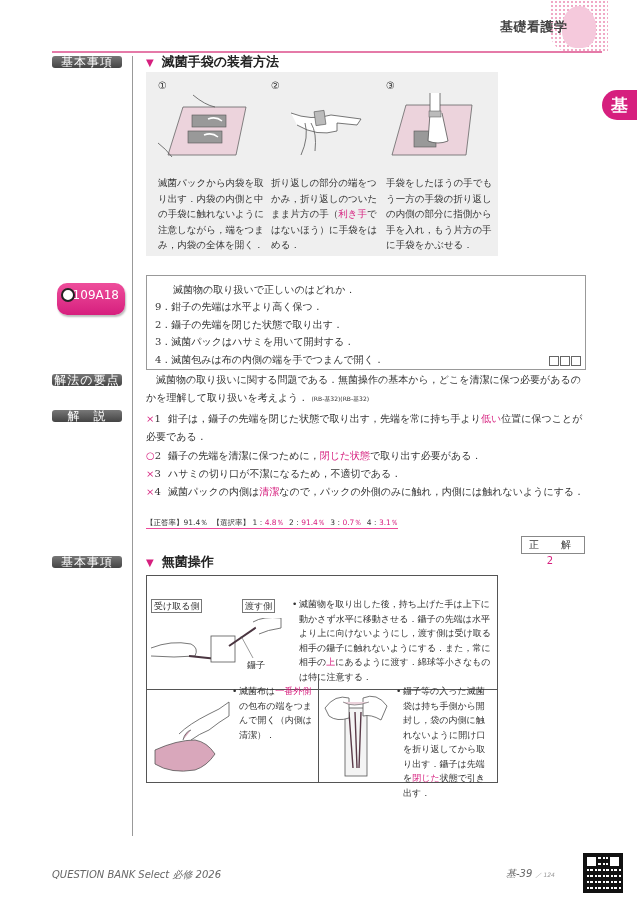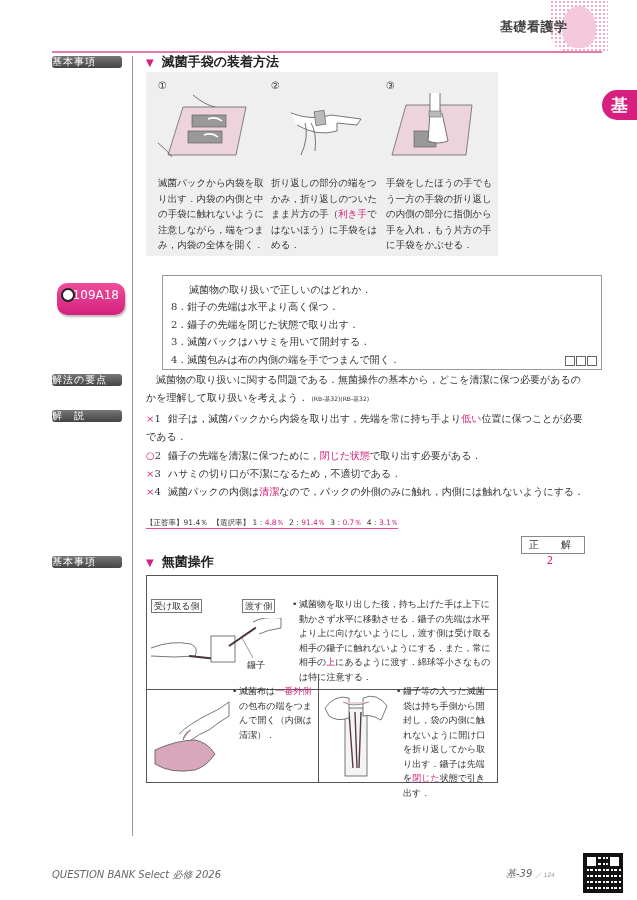--- a/index.html
+++ b/index.html
@@ -11,38 +11,38 @@
   .header-subject { position: absolute; left: 500px; top: 18px; font-size: 13px; font-weight: bold; color: #444; font-family: "DejaVu Sans", sans-serif; letter-spacing: 0.5px; }
   .header-dots { position: absolute; left: 550px; top: 0px; width: 58px; height: 52px;
     background-image: radial-gradient(#f0a9c6 1px, transparent 1.2px); background-size: 4px 4px; border-radius: 0 0 0 20px; }
   .header-nurse { position: absolute; left: 562px; top: 6px; width: 34px; height: 42px; border-radius: 50% 50% 40% 40%; background: #f5c9dc; }
   .chapter-tab { position: absolute; left: 602px; top: 90px; width: 35px; height: 30px; background: #d61f7e; border-radius: 15px 0 0 15px; color: #fff; font-weight: bold; font-size: 17px; text-align: center; line-height: 30px; font-family: "DejaVu Sans", sans-serif; }
 
   
   .vrule { position: absolute; left: 132px; top: 56px; width: 1px; height: 780px; background: #999; }
 
   
-  .label { position: absolute; left: 52px; width: 70px; height: 12px; background: linear-gradient(#777, #444); border-radius: 3px; color: #fff; font-size: 10px; text-align: left; line-height: 12px; font-family: "DejaVu Sans", sans-serif; letter-spacing: 1px; }
+  .label { position: absolute; left: 52px; width: 70px; height: 12px; background: linear-gradient(#777, #444); border-radius: 3px; color: #fff; font-size: 12px; text-align: center; line-height: 12px; font-family: "DejaVu Sans", sans-serif; letter-spacing: 1px; }
 
   .section-title { position: absolute; left: 146px; font-size: 13px; font-weight: bold; color: #222; font-family: "DejaVu Sans", sans-serif; }
   .section-title .tri { color: #d61f7e; font-size: 10px; margin-right: 8px; }
 
   
   .glove-box { position: absolute; left: 146px; top: 72px; width: 352px; height: 184px; background: #efefef; }
   .step { position: absolute; top: 8px; width: 110px; }
   .step-num { font-size: 10px; color: #333; font-family: "DejaVu Sans", sans-serif; }
   .step-illus { width: 95px; height: 70px; margin-top: 2px; }
   .step-text { margin-top: 8px; font-size: 9.5px; line-height: 15.5px; color: #333; }
   .pink { color: #d61f7e; }
 
   
   .q-badge { position: absolute; left: 57px; top: 283px; width: 68px; height: 32px; border-radius: 10px; background: linear-gradient(#ee4e9b, #d61f7e); color: #fff; font-size: 12px; line-height: 24px; text-align: right; padding-right: 6px; font-family: "DejaVu Sans", sans-serif; box-shadow: 1px 2px 2px #bbb; }
   .q-badge .icon { position: absolute; left: 4px; top: 5px; width: 14px; height: 14px; border-radius: 50%; background: #fff; border: 2px solid #222; }
 
-  .question-box { position: absolute; left: 162px; top: 275px; width: 440px; height: 95px; border: 1px solid #999; padding: 5px 8px; font-size: 10px; color: #333; }
+  .question-box { position: absolute; left: 146px; top: 275px; width: 440px; height: 95px; border: 1px solid #999; padding: 5px 8px; font-size: 10px; color: #333; }
   .question-box .stem { padding-left: 18px; line-height: 17px; }
   .question-box .opt { line-height: 17.5px; }
   .checkboxes { position: absolute; right: 4px; bottom: 3px; display: flex; gap: 1px; }
   .checkboxes span { display: inline-block; width: 10px; height: 10px; border: 1px solid #666; }
 
   .body-text { position: absolute; left: 146px; font-size: 10px; line-height: 18px; color: #333; width: 445px; }
   .body-text .ref { font-size: 6px; font-family: "DejaVu Sans", sans-serif; }
   .exp-row { position: absolute; left: 146px; width: 445px; font-size: 10px; line-height: 18px; color: #333; }
   .exp-row .mark { display: inline-block; width: 22px; }
   .exp-row .x { color: #d61f7e; }
@@ -124,40 +124,40 @@
     <div class="step-text"><span>手袋をしたほうの手でもう一方の手袋の折り返しの内側の部分に指側から手を入れ，もう片方の手に手袋をかぶせる．</span></div>
   </div>
 </div>
 
 <div class="q-badge">
   <span class="icon"></span>
   <span>109A18</span>
 </div>
 <div class="question-box">
   <div class="stem">滅菌物の取り扱いで正しいのはどれか．</div>
-  <div class="opt">8．鉗子の先端は水平より高く保つ．</div>
+  <div class="opt">9．鉗子の先端は水平より高く保つ．</div>
   <div class="opt">2．鑷子の先端を閉じた状態で取り出す．</div>
   <div class="opt">3．滅菌パックはハサミを用いて開封する．</div>
   <div class="opt">4．滅菌包みは布の内側の端を手でつまんで開く．</div>
   <div class="checkboxes">
     <span></span>
     <span></span>
     <span></span>
   </div>
 </div>
 
 <div class="label" style="top:374px;">解法の要点</div>
 <div class="body-text" style="top:371px; text-indent:10px;">
   <span>滅菌物の取り扱いに関する問題である．無菌操作の基本から，どこを清潔に保つ必要があるのかを理解して取り扱いを考えよう．</span> <span class="ref">(RB-基32)(RB-基32)</span>
 </div>
 
 <div class="label" style="top:410px;">解　説</div>
 
 <div class="exp-row" style="top:410px;">
-  <span class="mark x"><span>×</span><span style="color:#333">1</span></span><span>鉗子は，滅菌パックから内袋を取り出す，先端を常に持ち手より</span><span class="pink">低い</span><span>位置に保つことが必要である．</span>
+  <span class="mark x"><span>×</span><span style="color:#333">1</span></span><span>鉗子は，鑷子の先端を閉じた状態で取り出す，先端を常に持ち手より</span><span class="pink">低い</span><span>位置に保つことが必要である．</span>
 </div>
 <div class="exp-row" style="top:447px;">
   <span class="mark o"><span>○</span><span style="color:#333">2</span></span><span>鑷子の先端を清潔に保つために，</span><span class="pink">閉じた状態</span><span>で取り出す必要がある．</span>
 </div>
 <div class="exp-row" style="top:465px;">
   <span class="mark x"><span>×</span><span style="color:#333">3</span></span><span>ハサミの切り口が不潔になるため，不適切である．</span>
 </div>
 <div class="exp-row" style="top:483px;">
   <span class="mark x"><span>×</span><span style="color:#333">4</span></span><span>滅菌パックの内側は</span><span class="pink">清潔</span><span>なので，パックの外側のみに触れ，内側には触れないようにする．</span>
 </div>

